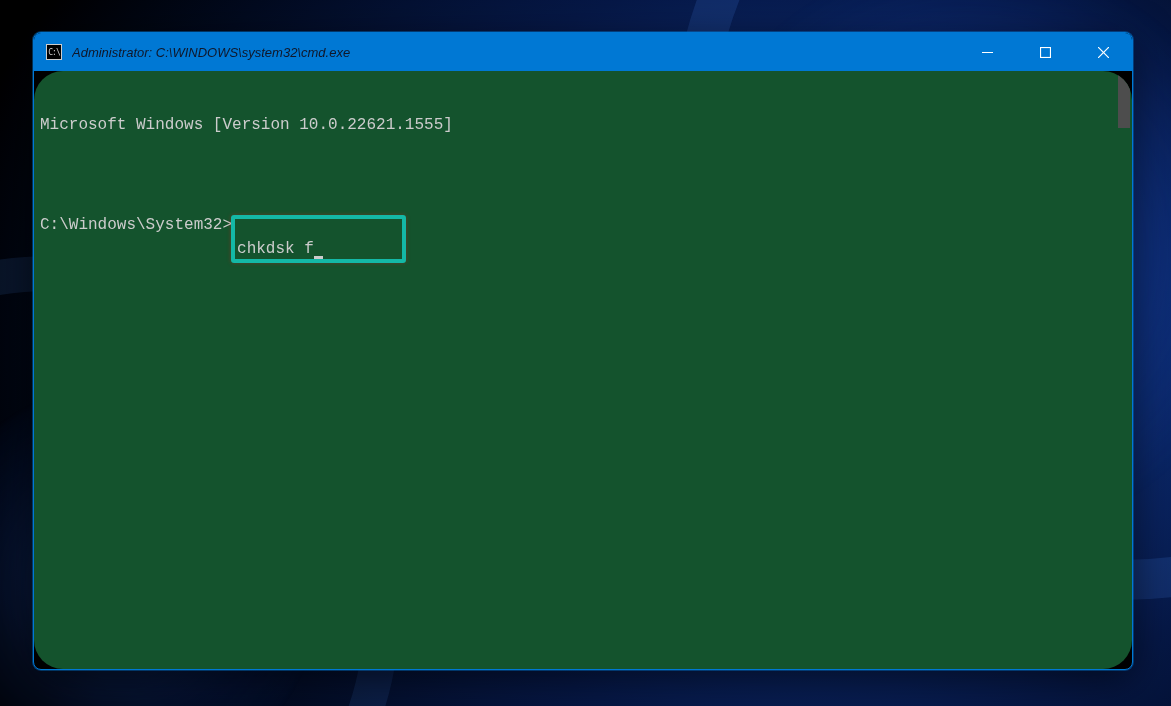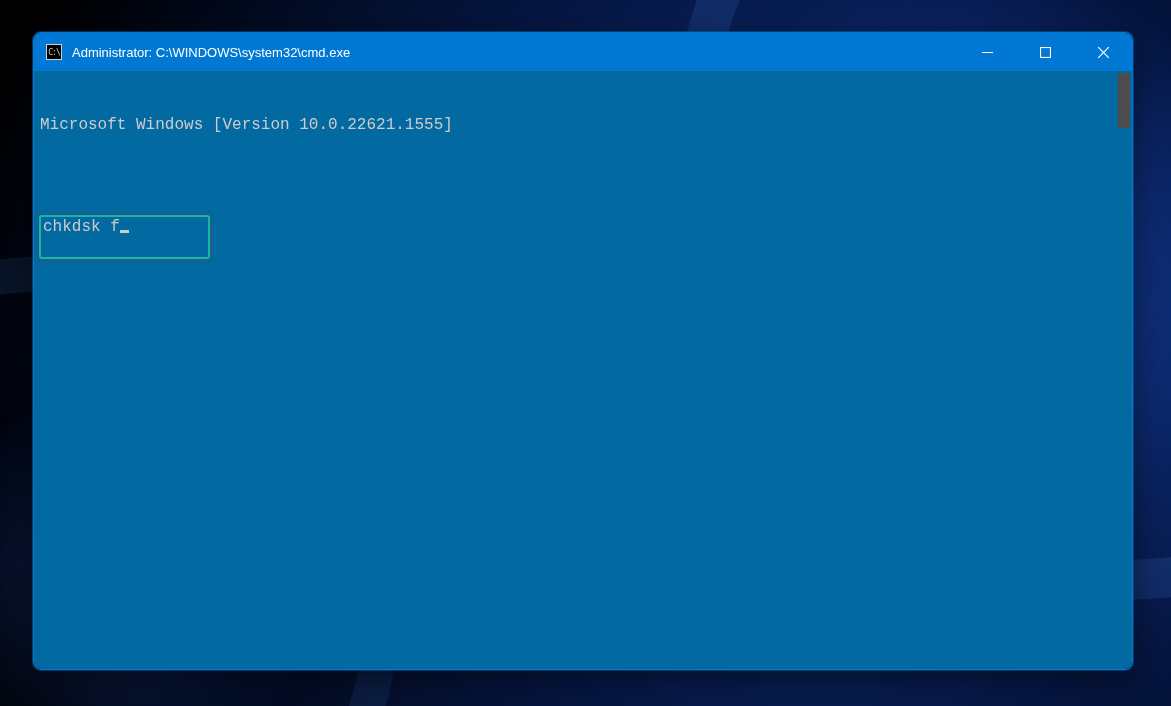--- a/index.html
+++ b/index.html
@@ -113,25 +113,26 @@
       align-items: center;
       justify-content: center;
       font-size: 8px;
       color: #ccc;
       font-family: monospace;
       letter-spacing: -1px;
       overflow: hidden;
     }
     
     .titlebar-title {
-      color: #ffffff;
+      color: #0f172a;
       font-size: 13px;
       flex: 1;
       white-space: nowrap;
       overflow: hidden;
+      font-style: italic;
     }
     
     .titlebar-buttons {
       display: flex;
       height: 100%;
     }
     
     .titlebar-btn {
       width: 58px;
       height: 100%;
@@ -146,23 +147,24 @@
     .titlebar-btn svg {
       width: 11px;
       height: 11px;
       stroke: #fff;
       stroke-width: 1.2;
       fill: none;
     }
     
     .terminal-body {
       flex: 1;
-      background: #0369a1;
+      background: #14532d;
       position: relative;
       overflow: hidden;
+      border-radius: 29px;
     }
     
     .terminal-content {
       padding: 4px 6px;
       font-family: "Consolas", "Courier New", monospace;
       font-size: 16px;
       line-height: 20px;
       color: #cccccc;
       white-space: pre;
     }
@@ -170,26 +172,26 @@
     .terminal-line {
       display: block;
     }
     
     .prompt-line {
       display: flex;
       align-items: flex-start;
     }
     
     .highlight-box {
-      border: 2px solid #14b8a6;
+      border: 4px solid #14b8a6;
       border-radius: 3px;
       padding: 0 2px;
       margin-left: -1px;
       display: inline-flex;
-      align-items: flex-start;
+      align-items: flex-end;
       box-shadow: 0 0 4px rgba(200,30,30,0.45);
     }
     
     .cursor {
       display: inline-block;
       width: 9px;
       height: 3px;
       background: #cccccc;
       margin-left: 0px;
       margin-top: 13px;
@@ -240,20 +242,21 @@
           </svg>
       </div>
     </div>
   </div>
 
   <div class="terminal-body">
     <div class="terminal-content">
       <span class="terminal-line">Microsoft Windows [Version 10.0.22621.1555]</span>
       <span class="terminal-line"></span>
       <div class="prompt-line">
+        <span>C:\Windows\System32&gt;</span>
         <span class="highlight-box">
           <span>chkdsk f</span>
           <span class="cursor"></span>&nbsp;&nbsp;
         </span>
       </div>
     </div>
     <div class="scrollbar"></div>
   </div>
 </div>
 

